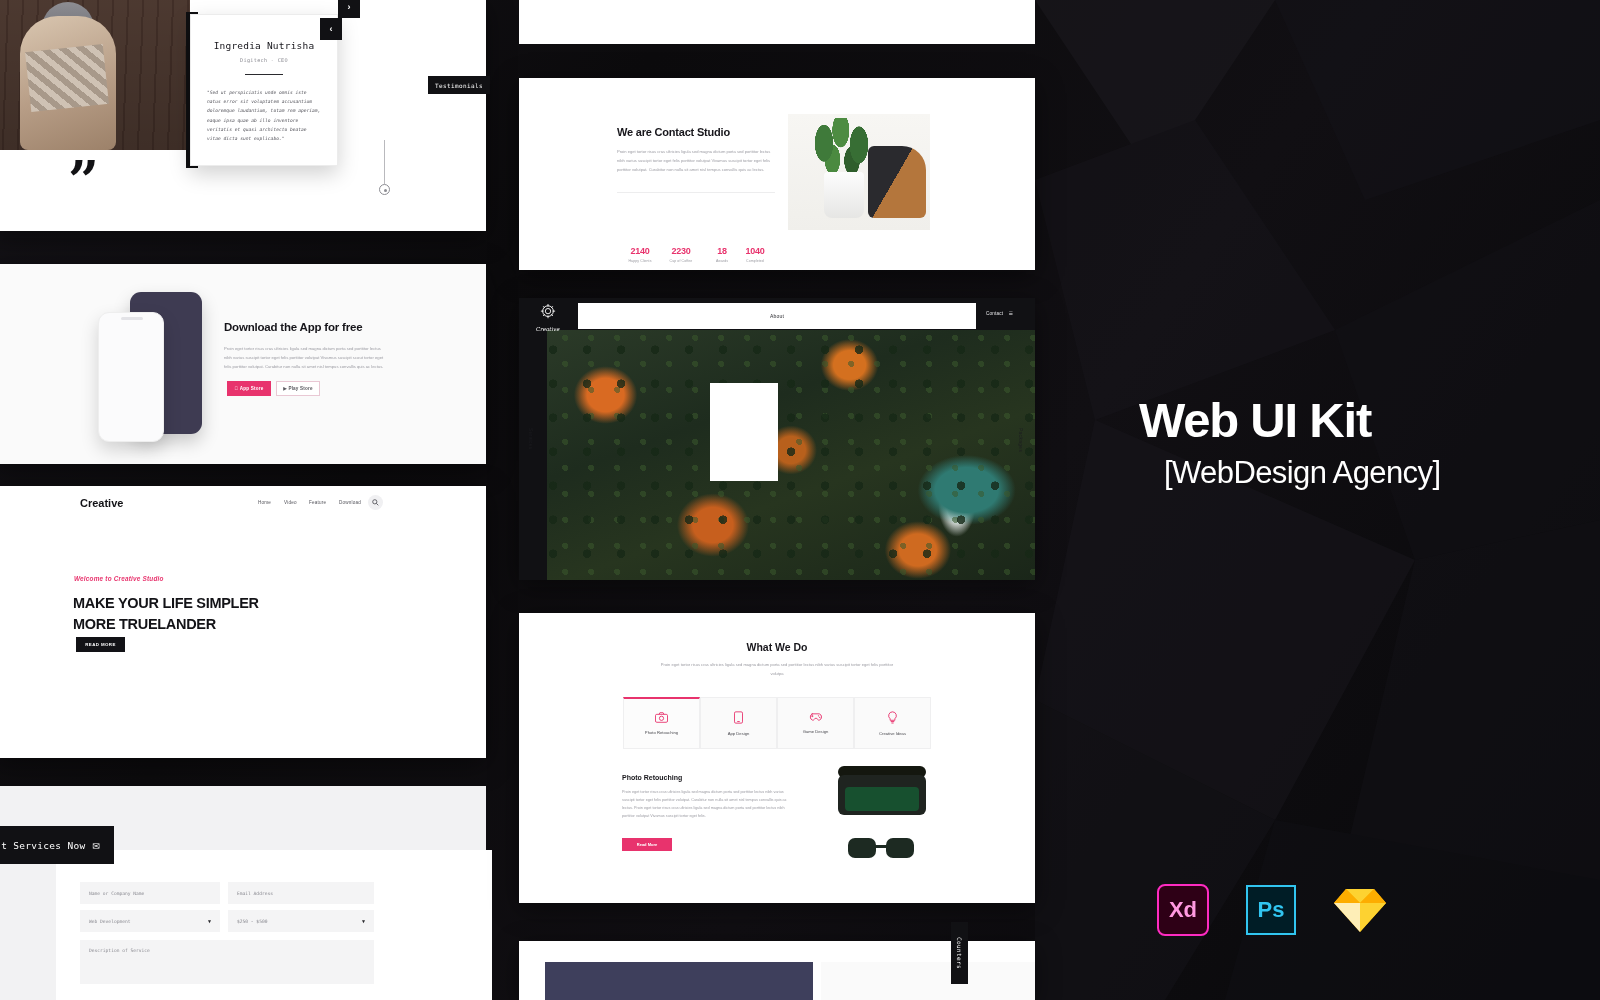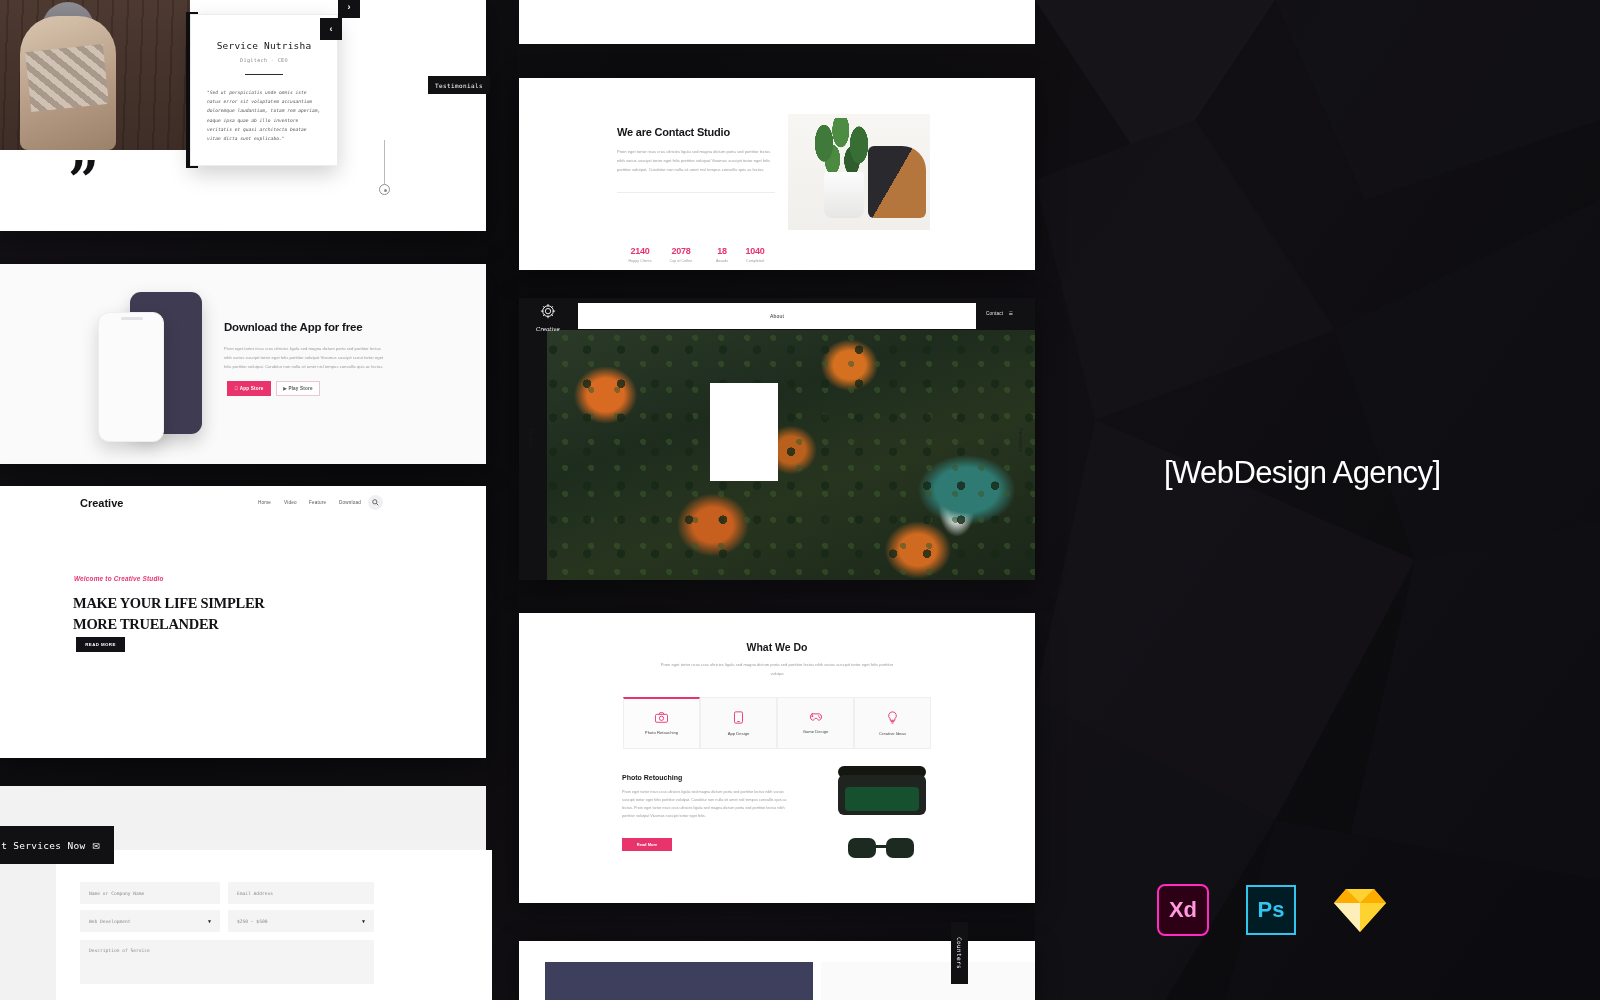--- a/index.html
+++ b/index.html
@@ -90,21 +90,21 @@
   #btn-playstore { left:276px; width:44px; background:#fff; color:#5b5b61; border:1px solid #e9c8d4; }
 
   
   #p-hero { left:-6px; top:486px; width:492px; height:272px; background:#ffffff; }
   .hero-logo { position:absolute; left:80px; top:497px; font-size:11px; font-weight:700; color:#121216; }
   .hero-nav { position:absolute; top:500px; font-size:4.6px; color:#55555c; letter-spacing:.2px; }
   .hero-search { position:absolute; left:368px; top:495px; width:15px; height:15px; border-radius:50%;
                  background:#f0f0f2; display:flex; align-items:center; justify-content:center; }
   .hero-welcome { position:absolute; left:74px; top:575px; font-size:6.4px; font-style:italic; font-weight:700;
                   color:#e8336d; letter-spacing:.2px;}
-  .hero-h1 { position:absolute; left:73px; top:593px; font-family:Liberation Serif, serif; font-size:14.5px;
+  .hero-h1 { position:absolute; left:73px; top:593px; font-family:Liberation Sans, sans-serif; font-size:14.5px;
              font-weight:700; color:#131317; line-height:1.42; letter-spacing:-.3px; }
   #btn-readmore { position:absolute; left:76px; top:637px; width:49px; height:15px; background:#121216; color:#fff;
                   font-size:4.4px; font-weight:700; letter-spacing:.4px; display:flex; align-items:center;
                   justify-content:center;}
 
   
   #p-contact { left:-6px; top:786px; width:492px; height:214px; background:#f2f2f3; }
   .cf-inner { position:absolute; left:56px; top:850px; width:436px; height:150px; background:#fff; }
   #tl-services { left:-6px; top:826px; width:120px; height:38px; justify-content:flex-end; padding-right:14px;
                  font-size:9.5px; letter-spacing:.3px; }
@@ -230,21 +230,21 @@
   </div>
 
   <div class="panel panel-shadow" id="p-testimonial">
     <div class="brick">
       <div class="hat"></div>
       <div class="coat"></div>
       <div class="scarf"></div>
     </div>
     <div class="card-shadowbar"></div>
     <div class="t-card">
-      <div class="t-name">Service Nutrisha</div>
+      <div class="t-name">Ingredia Nutrisha</div>
       <div class="t-role">Digitech - CEO</div>
       <div class="t-rule"></div>
       <div class="t-quote">"Sed ut perspiciatis unde omnis iste natus error sit voluptatem accusantium doloremque laudantium, totam rem aperiam, eaque ipsa quae ab illo inventore veritatis et quasi architecto beatae vitae dicta sunt explicabo."</div>
     </div>
   </div>
   <div class="navbtn" id="t-next">›</div>
   <div class="navbtn" id="t-prev">‹</div>
   <div class="tab-label" id="tl-testimonials">Testimonials</div>
   <div class="bigquote">”</div>
   <div class="scrollline"></div>
@@ -318,21 +318,21 @@
     </div>
   </div>
   <div class="ab-h">We are Contact Studio</div>
   <div class="ab-p">Proin eget tortor risus cras ultricies ligula sed magna dictum porta sed porttitor lectus nibh varius suscipit tortor eget felis porttitor volutpat Vivamus suscipit tortor eget felis porttitor volutpat. Curabitur non nulla sit amet nisl tempus convallis quis ac lectus.</div>
   <div class="ab-rule"></div>
   <div class="stat" style="left:617px;width:46px;">
     <div class="stat-v">2140</div>
     <div class="stat-l">Happy Clients</div>
   </div>
   <div class="stat" style="left:658px;width:46px;">
-    <div class="stat-v">2078</div>
+    <div class="stat-v">2230</div>
     <div class="stat-l">Cup of Coffee</div>
   </div>
   <div class="stat" style="left:699px;width:46px;">
     <div class="stat-v">18</div>
     <div class="stat-l">Awards</div>
   </div>
   <div class="stat" style="left:727px;width:56px;">
     <div class="stat-v">1040</div>
     <div class="stat-l">Completed</div>
   </div>
@@ -412,20 +412,21 @@
     <div class="lens l"></div>
     <div class="bridge"></div>
     <div class="lens r"></div>
   </div>
 
   <div class="panel panel-shadow" id="p-counters"></div>
   <div class="ct-card"></div>
   <div class="ct-side"></div>
   <div class="tab-label" id="tl-counters">Counters</div>
 
+  <div class="kit-title">Web UI Kit</div>
   <div class="kit-sub">[WebDesign Agency]</div>
 
   <div class="appicons">
     <div class="ic-xd">Xd</div>
     <div class="ic-ps">Ps</div>
     <div class="ic-sk">
       <svg width="54" height="48" viewBox="0 0 54 48">
         <polygon points="13,3 41,3 53,17 27,46 1,17" fill="#fdb300"></polygon>
         <polygon points="13,3 27,17 41,3" fill="#fdd231"></polygon>
         <polygon points="1,17 27,17 13,3" fill="#fdad00"></polygon>

